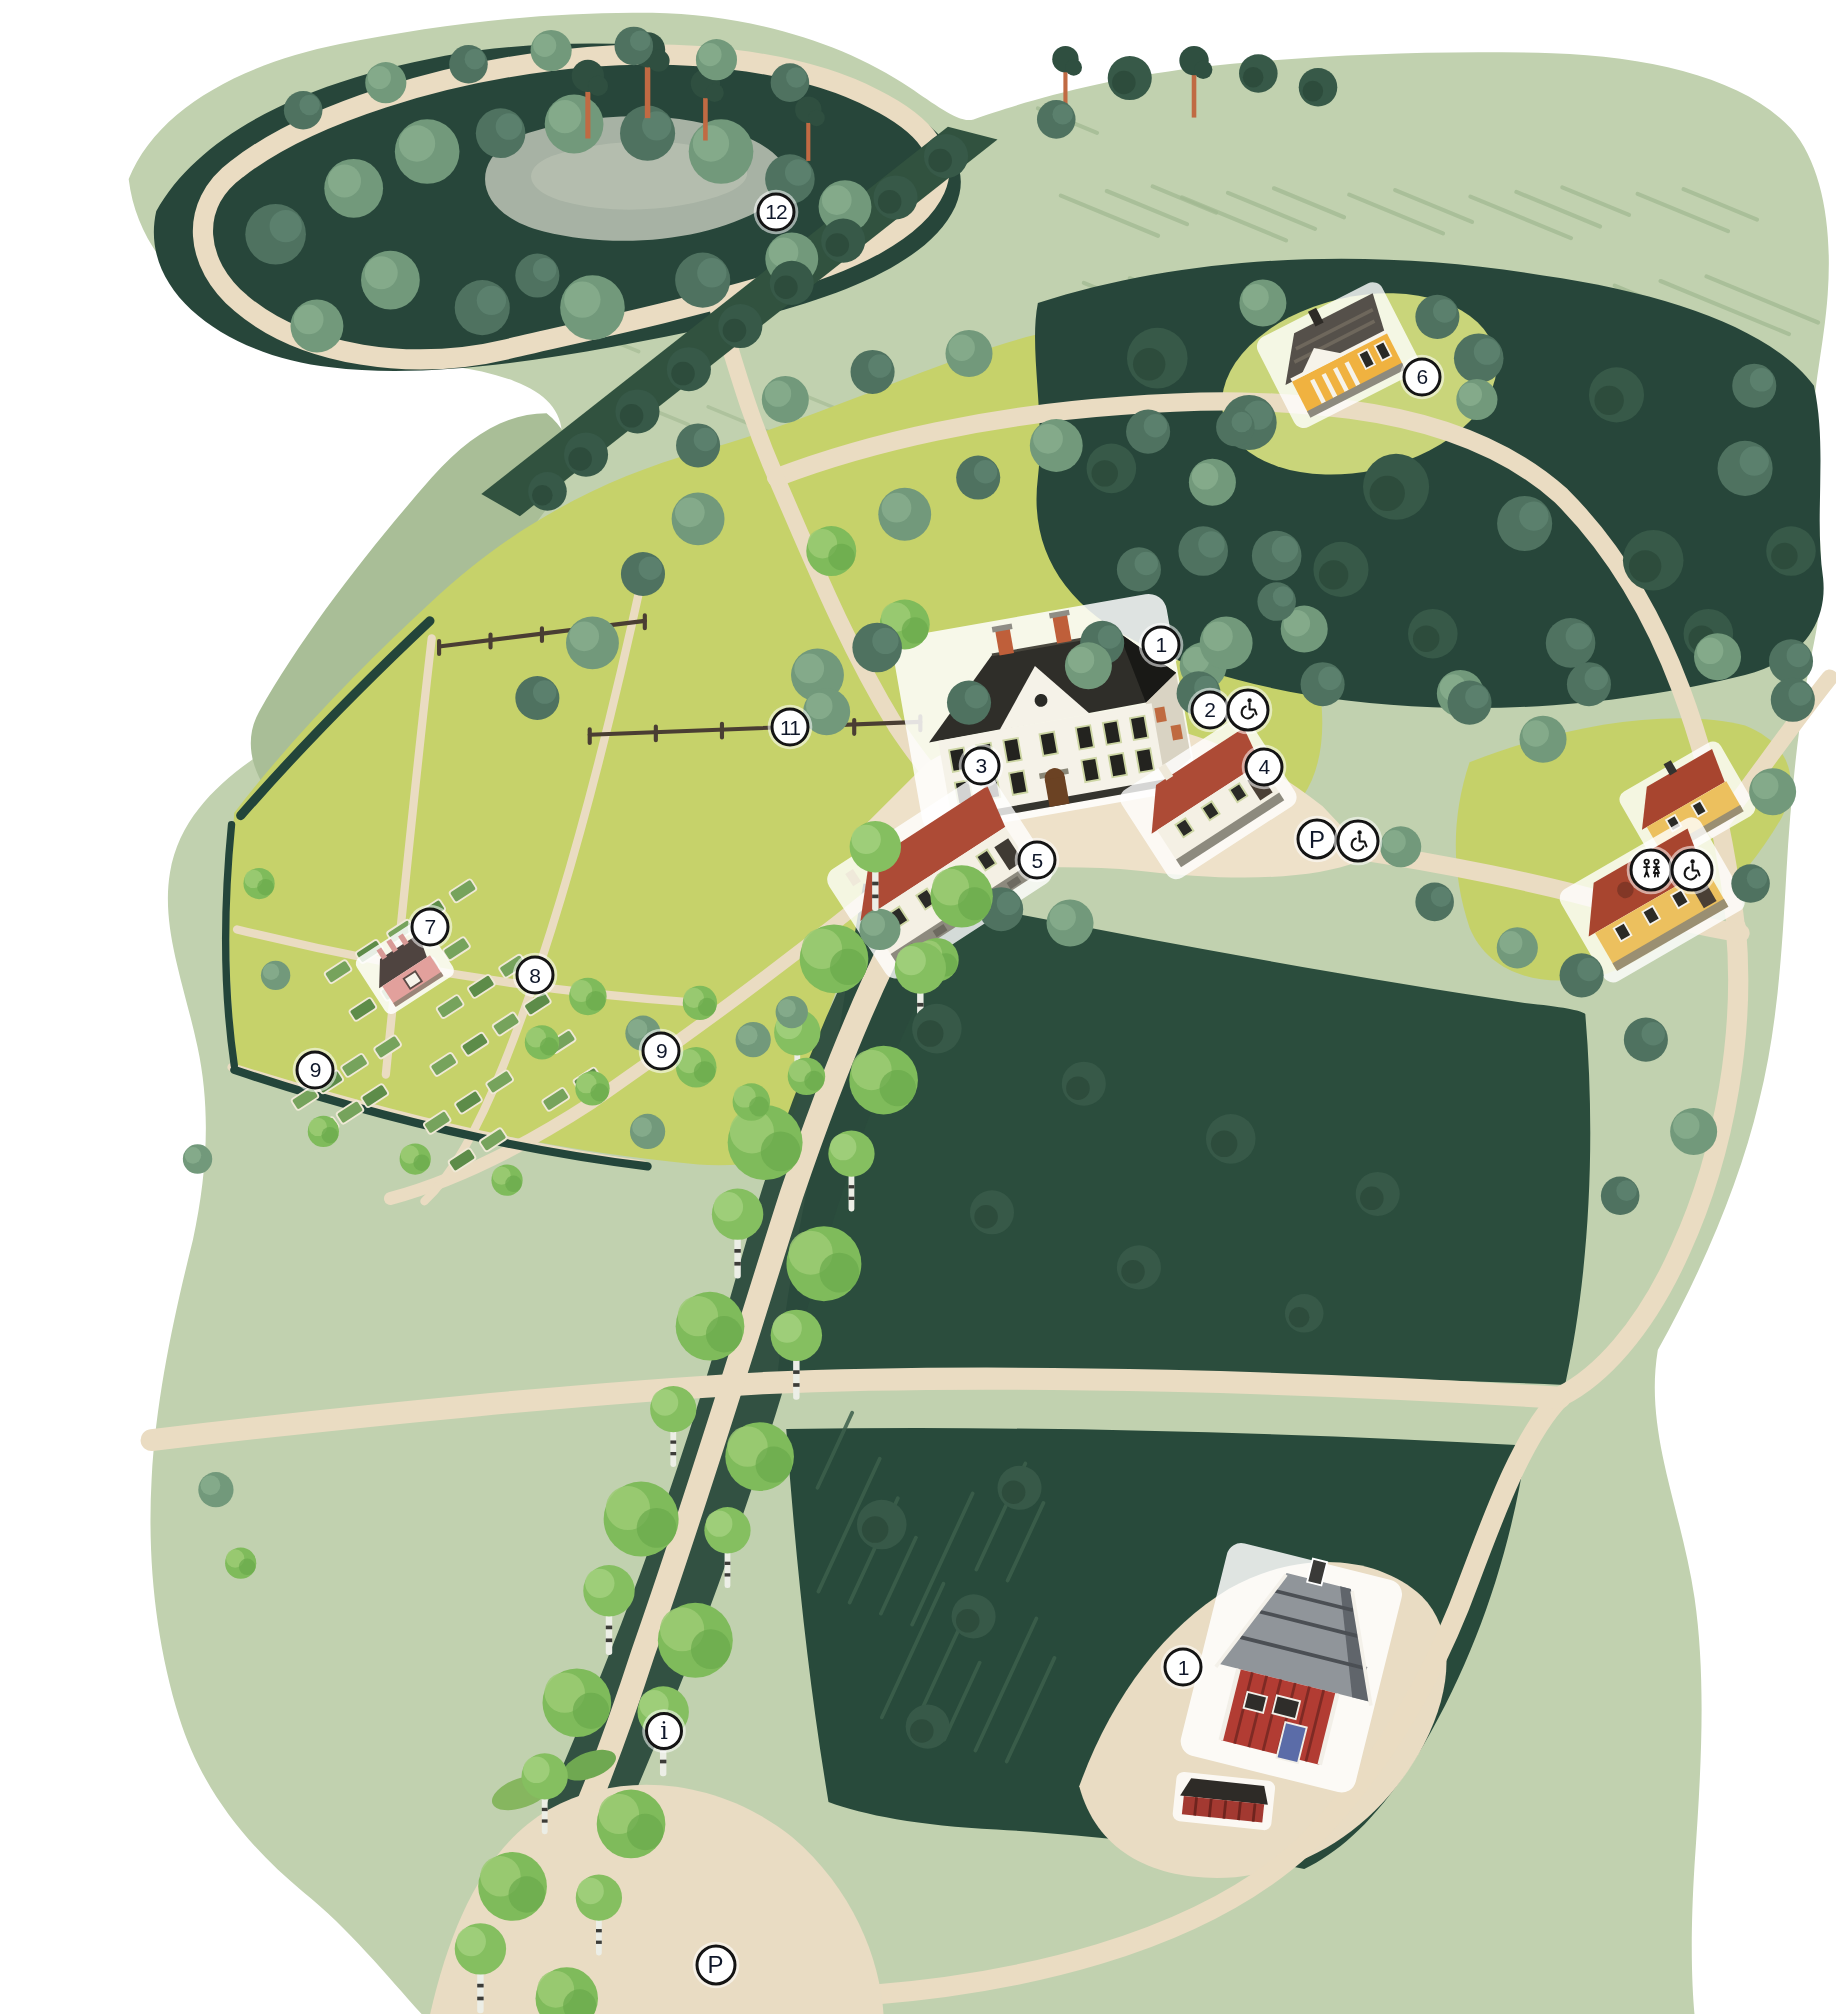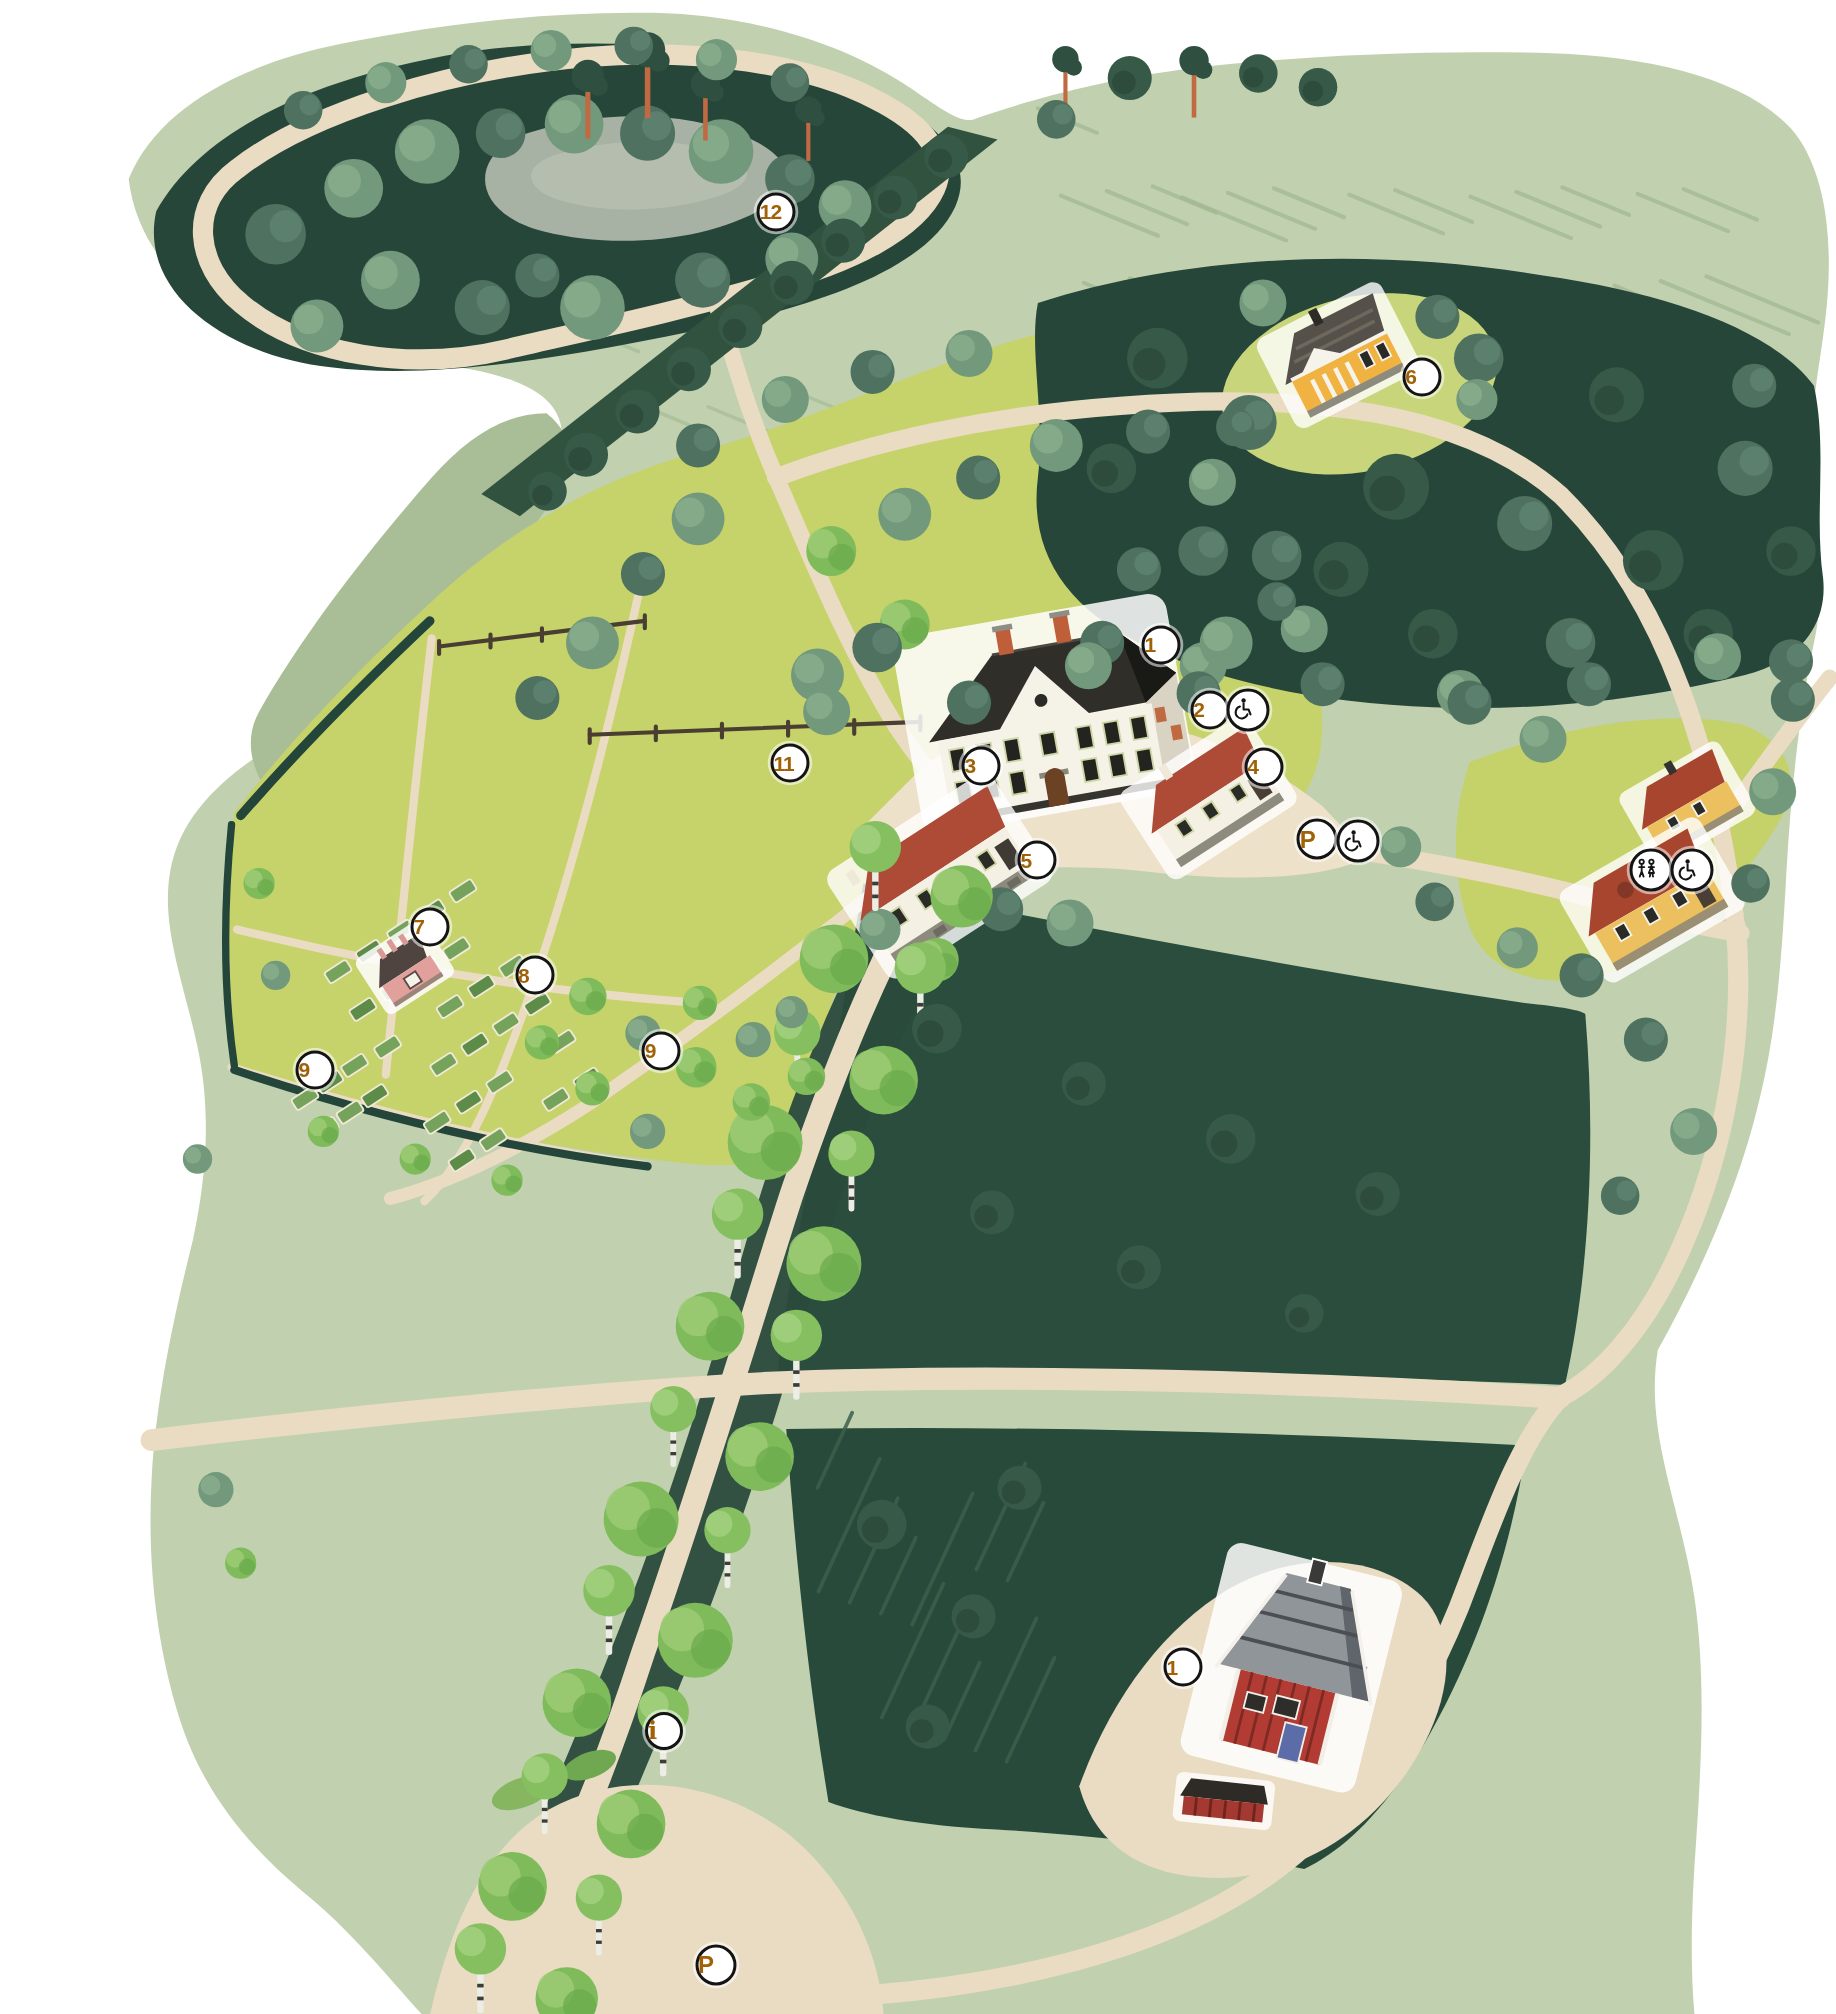--- a/index.html
+++ b/index.html
@@ -6,22 +6,22 @@
   body{width:1837px;height:2015px;overflow:hidden;font-family:"Liberation Sans",sans-serif;}
   #stage{position:relative;width:1837px;height:2015px;background:#ffffff;}
   #terrain{position:absolute;inset:0;}
   
   .marker{
     position:absolute;transform:translate(-50%,-50%);
     border-radius:50%;
     background:var(--marker-bg,#ffffff);
     border:3.2px solid var(--marker-border,#141414);
     box-shadow:0 0 0 2.8px rgba(255,255,255,.55);
-    display:flex;align-items:center;
-    color:#a16207;font-weight:700;z-index:5;
+    display:flex;align-items:center;justify-content:center;
+    color:#0f172a;font-weight:400;z-index:5;
     box-sizing:border-box;
   }
   .marker.number{width:39px;height:39px;font-size:21px;letter-spacing:-0.9px;}
   .marker.parking{width:41px;height:41px;font-size:24px;}
   .marker.info{width:38px;height:38px;font-size:24px;font-family:"DejaVu Serif",serif;}
   .marker.accessible,.marker.toilets{width:43px;height:43px;}
   .marker svg{display:block;}
 </style>
 </head>
 <body>
@@ -597,21 +597,21 @@
       </div>
       <div class="marker number" style="left: 29.1%; top: 48.4%;">
         <span>8</span>
       </div>
       <div class="marker number" style="left: 36%; top: 52.15%;">
         <span>9</span>
       </div>
       <div class="marker number" style="left: 17.15%; top: 53.1%;">
         <span>9</span>
       </div>
-      <div class="marker number" style="left: 43%; top: 36.1%; margin-top: 36px;">
+      <div class="marker number" style="left: 43%; top: 36.1%;">
         <span>11</span>
       </div>
       <div class="marker number" style="left: 42.25%; top: 10.5%;">
         <span>12</span>
       </div>
       <div class="marker number" style="left: 64.4%; top: 82.75%;">
         <span>1</span>
       </div>
       <div class="marker accessible" style="left: 67.95%; top: 35.23%;">
         <svg width="26" height="26" viewBox="0 0 24 24" fill="none" stroke="#141414" stroke-width="1.9" stroke-linecap="round" stroke-linejoin="round">

